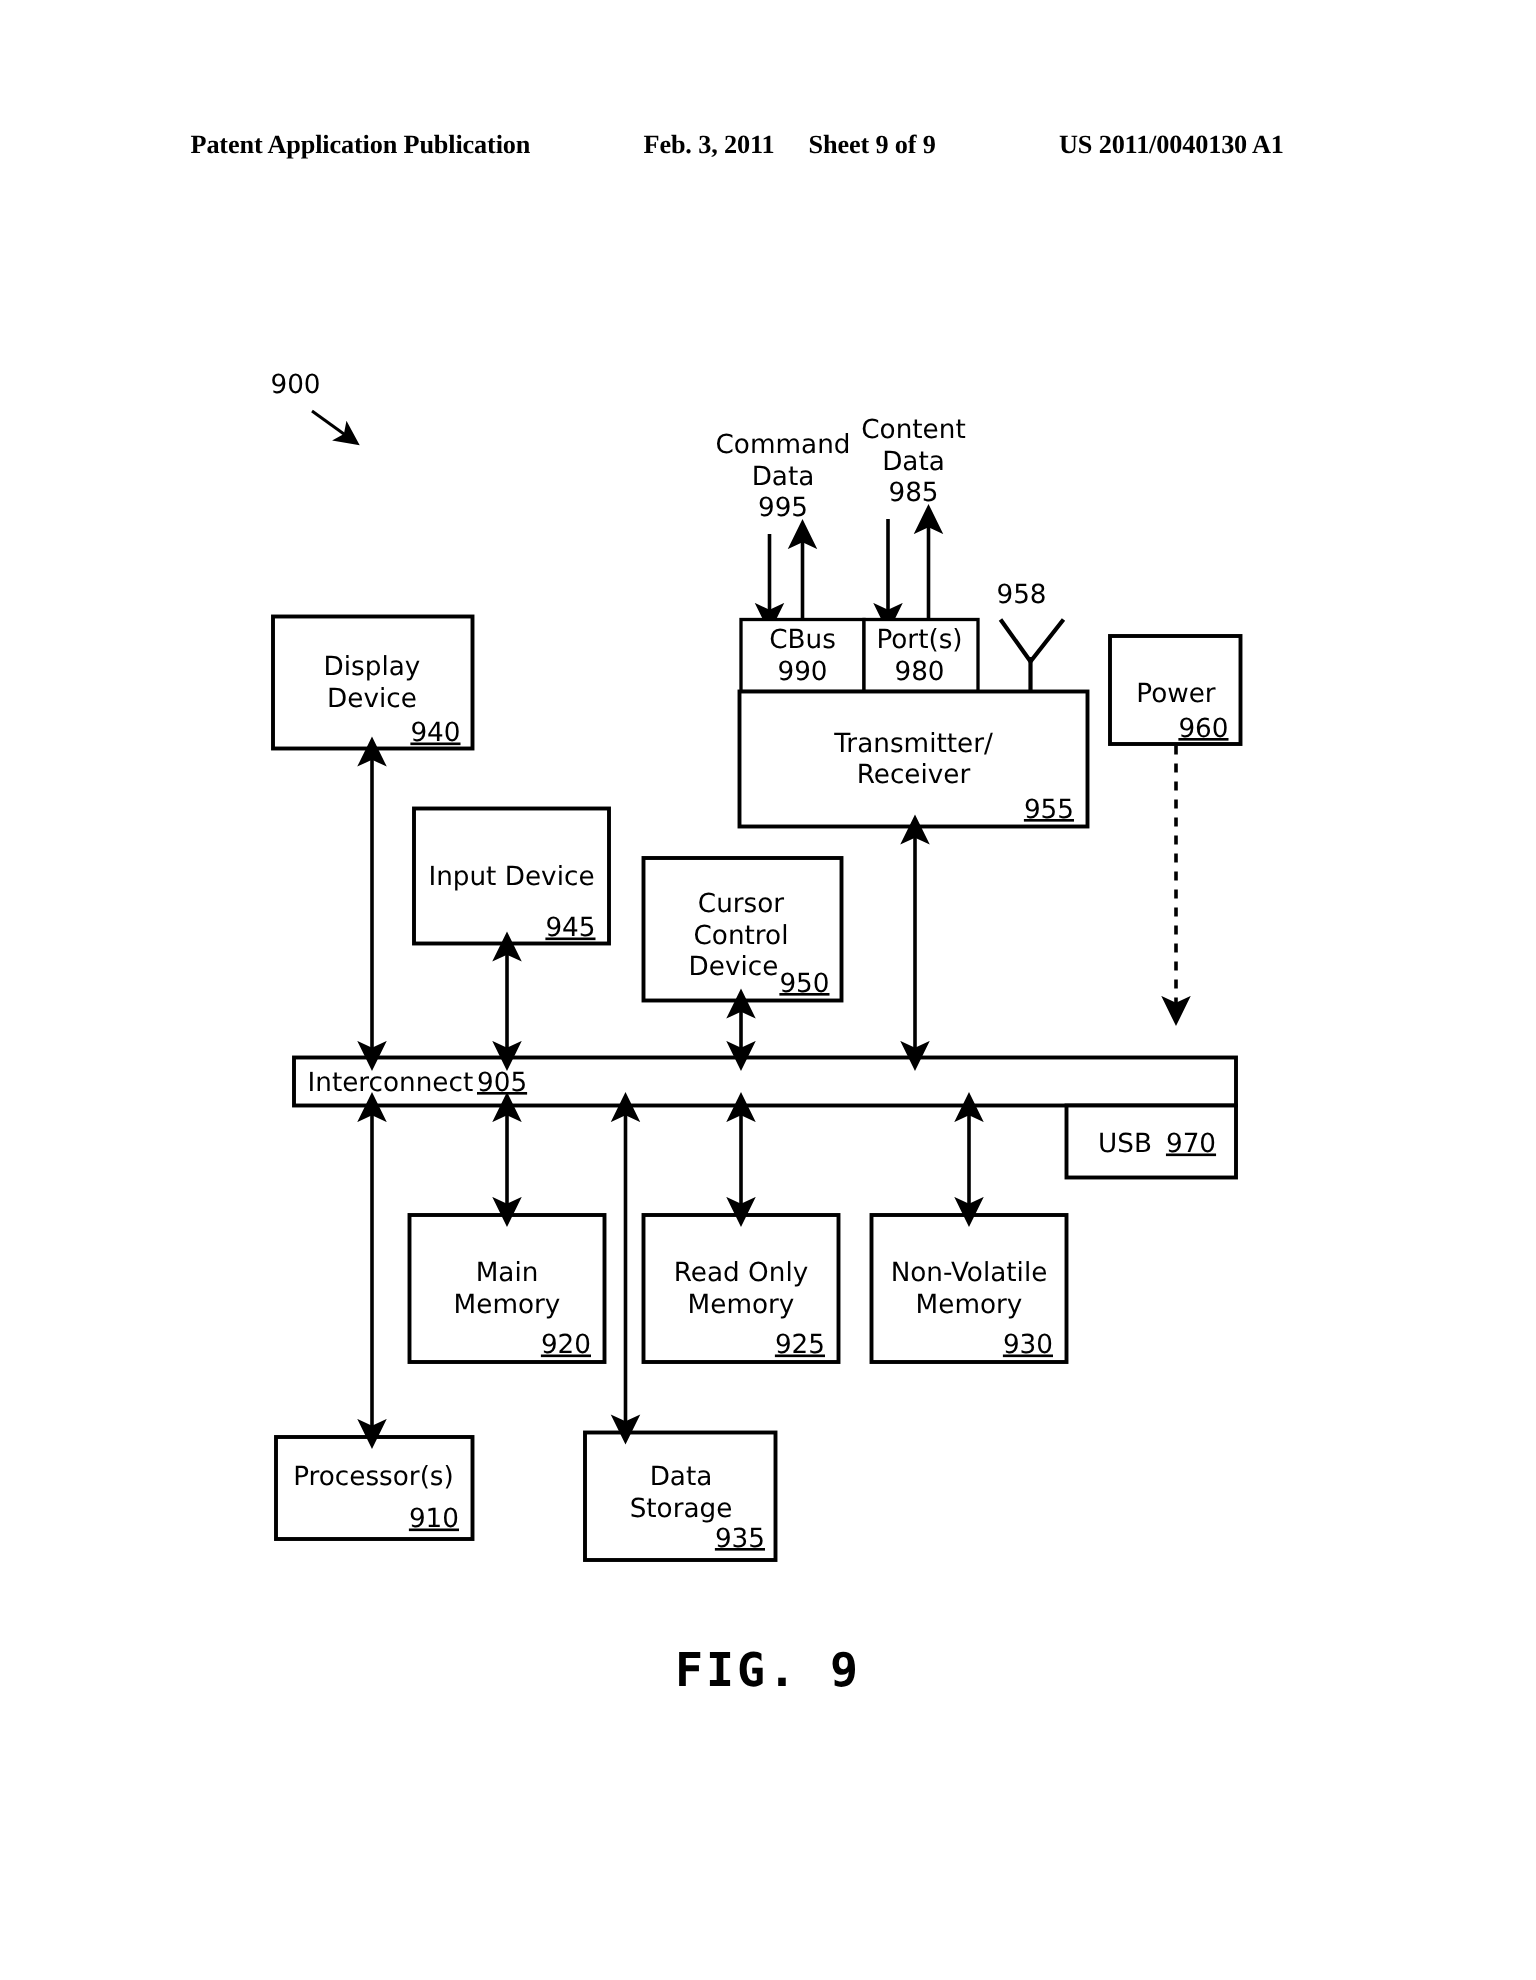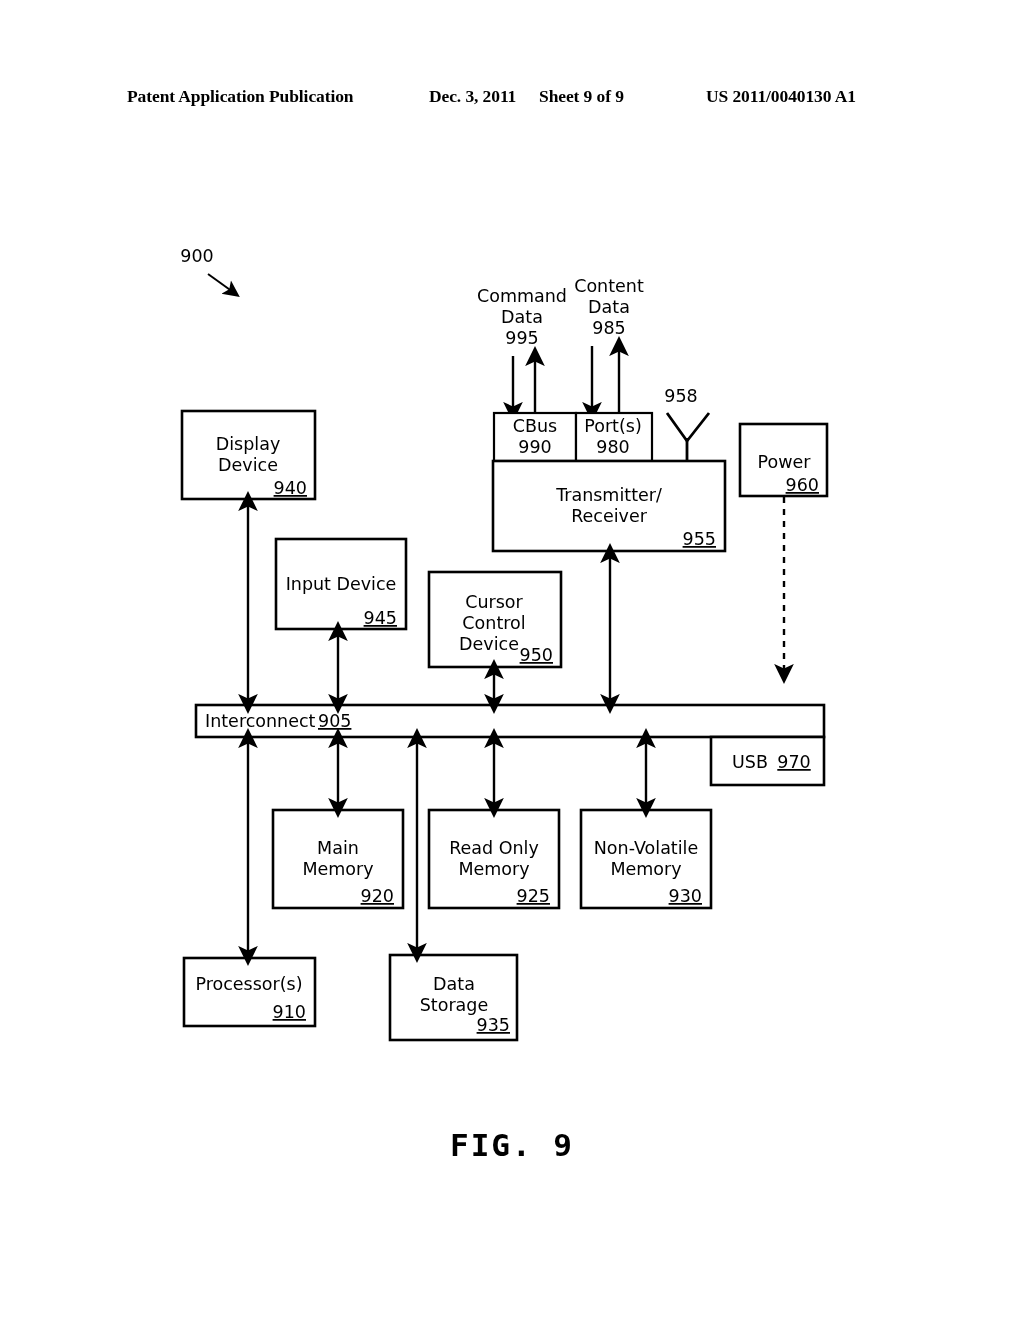--- a/index.html
+++ b/index.html
@@ -45,21 +45,20 @@
   .fig-caption {
     position: absolute;
     left: 0;
     top: 1096px;
     width: 1024px;
     text-align: center;
     font-family: "DejaVu Sans Mono", monospace;
     font-weight: bold;
     font-size: 31px;
     letter-spacing: 2px;
-    margin-top: 31px;
   }
 
   
   #diagram {
     position: absolute;
     left: 0;
     top: 0;
     width: 1024px;
     height: 1320px;
   }
@@ -94,21 +93,21 @@
   .ant { stroke: #000000; stroke-width: 2.8; fill: none; }
   .lead { stroke: #000000; stroke-width: 2.0; fill: none; }
 </style>
 </head>
 <body>
 
 <div id="page">
 
   <div class="pub-header">
     <span class="hdr-title">Patent Application Publication</span>
-    <span class="hdr-date">Dec. 3, 2011</span>
+    <span class="hdr-date">Feb. 3, 2011</span>
     <span class="hdr-sheet">Sheet 9 of 9</span>
     <span class="hdr-pub">US 2011/0040130 A1</span>
   </div>
 
   <svg id="diagram" viewBox="0 0 1024 1320">
 
     <defs>
       <marker id="ah" markerWidth="9" markerHeight="9" refX="4.2" refY="4.5" orient="auto" markerUnits="strokeWidth">
         <path d="M0,0.4 L8.4,4.5 L0,8.6 L1.9,4.5 Z" fill="#000000"></path>
       </marker>

